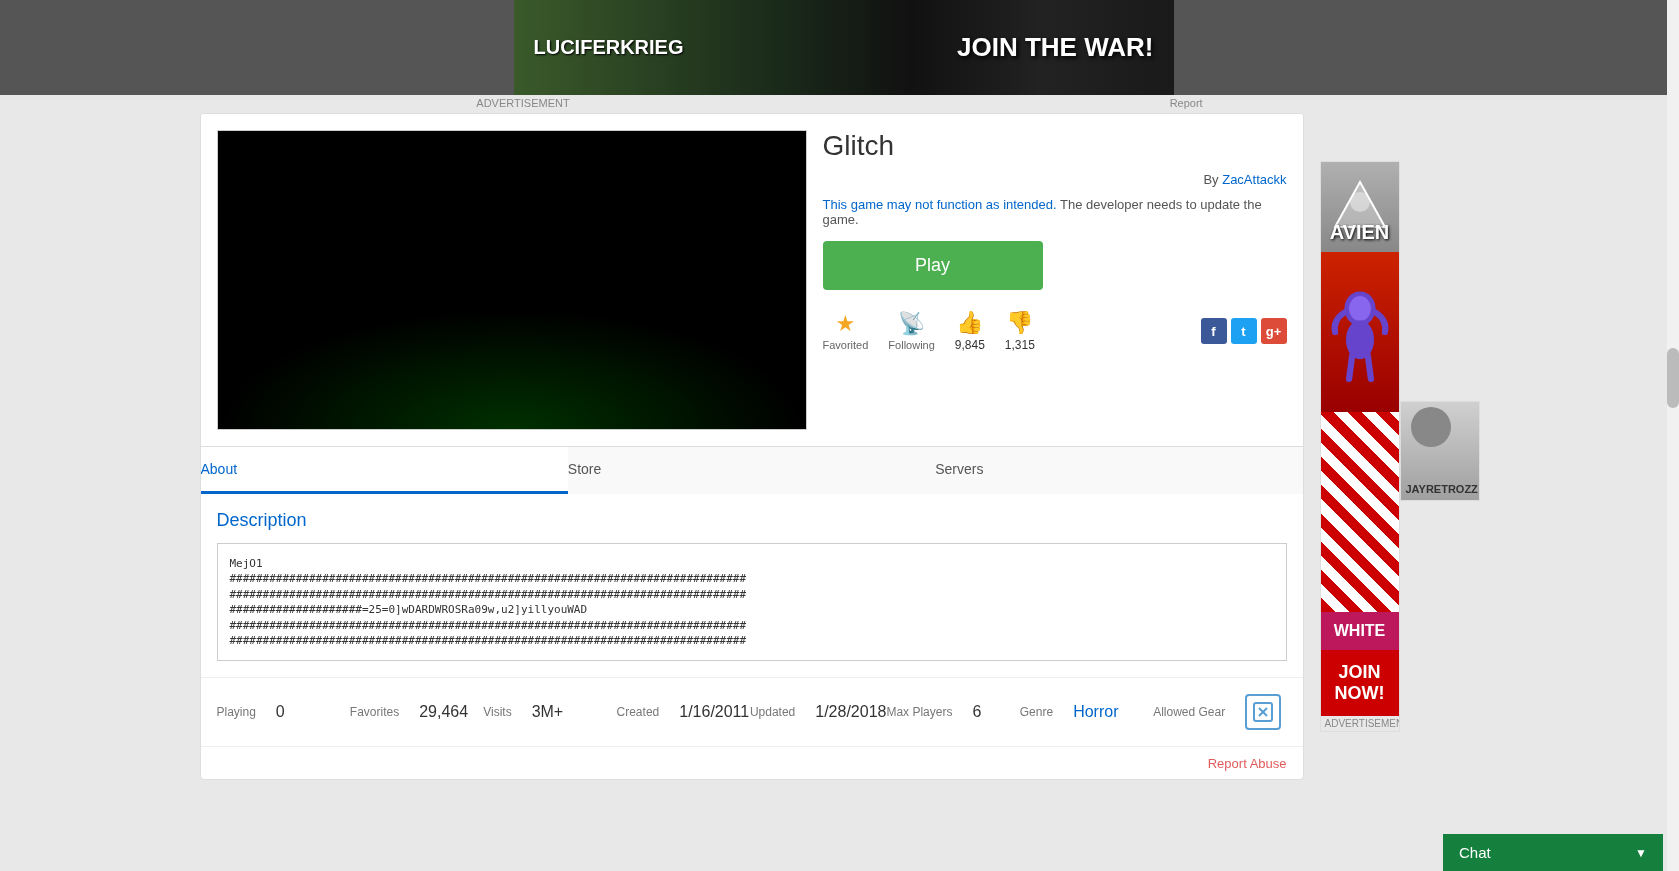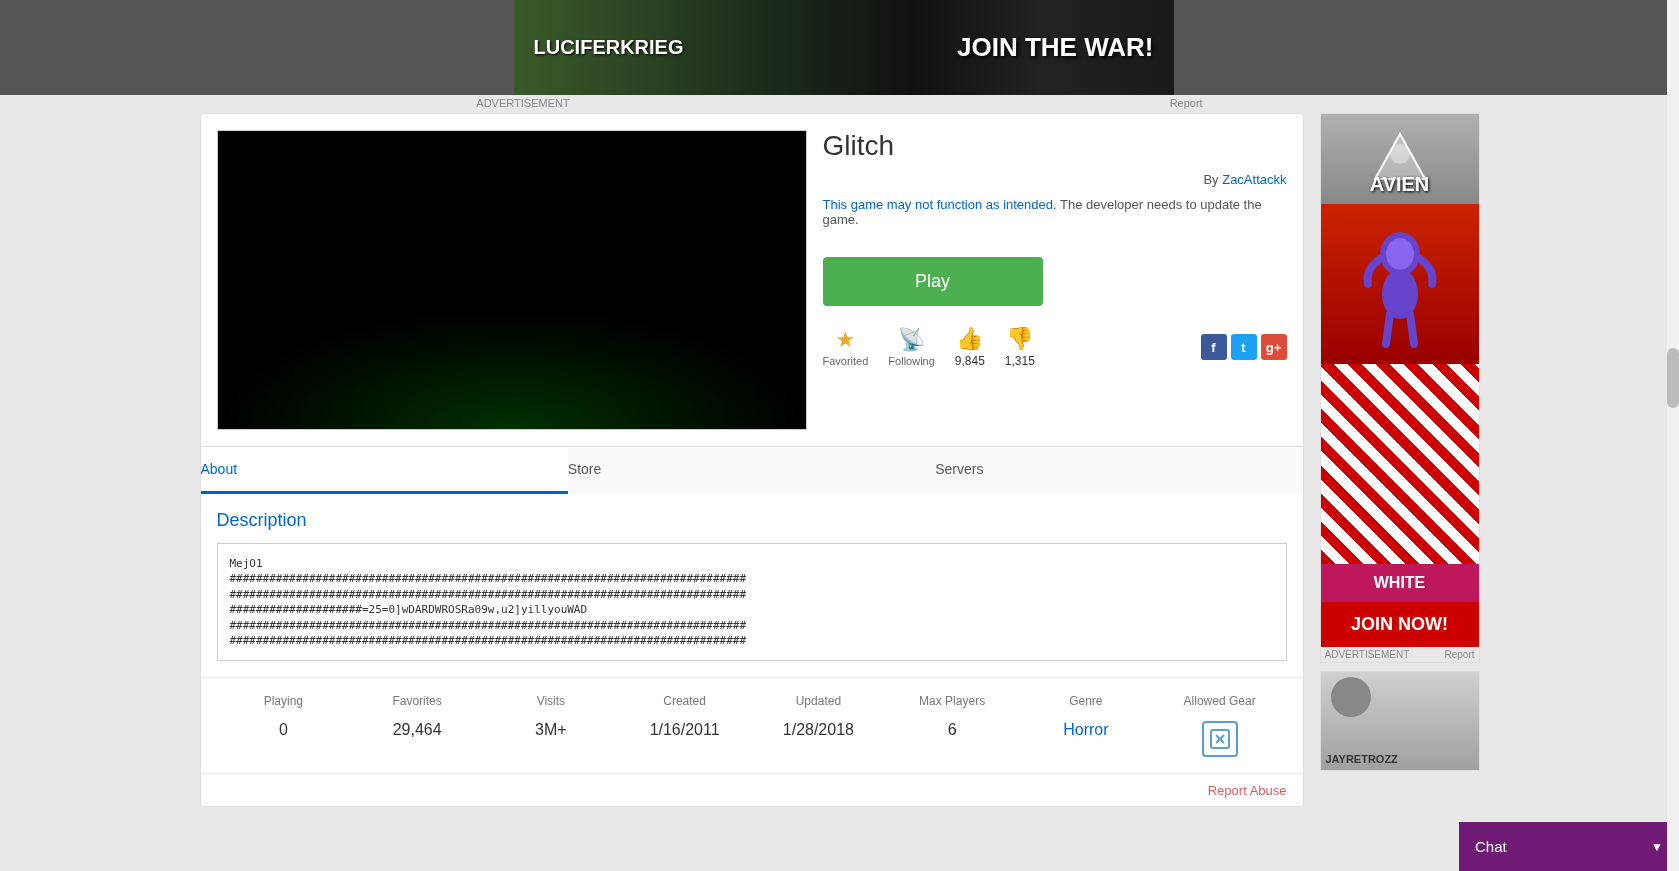--- a/index.html
+++ b/index.html
@@ -135,21 +135,21 @@
     .play-button {
       background: #4CAF50;
       color: white;
       border: none;
       border-radius: 4px;
       padding: 14px 0;
       font-size: 18px;
       cursor: pointer;
       width: 100%;
       max-width: 220px;
-      margin-top: 20px;
+      margin-top: 4px;
     }
 
     .game-actions {
       display: flex;
       align-items: center;
       gap: 20px;
       margin-top: 10px;
     }
     .action-item {
       display: flex;
@@ -252,23 +252,23 @@
       border-top: 1px solid #eee;
     }
     .stats-grid {
       display: flex;
       gap: 0;
       text-align: center;
     }
     .stat-item {
       flex: 1;
       display: flex;
-      flex-direction: column;
-      align-items: center;
-      gap: 13px;
+      flex-direction: row;
+      align-items: center;
+      gap: 20px;
     }
     .stat-label {
       font-size: 12px;
       color: #777;
     }
     .stat-value {
       font-size: 16px;
       color: #333;
       font-weight: normal;
     }
@@ -298,22 +298,22 @@
       color: #e05c5c;
       font-size: 13px;
       text-decoration: none;
     }
 
     
     .right-sidebar {
       width: 160px;
       flex-shrink: 0;
       display: flex;
-      flex-direction: column;
       gap: 0;
+      align-items: center;
     }
     .sidebar-ad {
       background: #fff;
       border: 1px solid #ddd;
       width: 160px;
       overflow: hidden;
     }
     .sidebar-stripe {
       background: repeating-linear-gradient(
         45deg,
@@ -342,25 +342,25 @@
       overflow: hidden;
       margin-top: 8px;
       background: linear-gradient(180deg, #e0e0e0 0%, #c0c0c0 100%);
       position: relative;
     }
 
     
     .chat-bar {
       position: fixed;
       bottom: 0;
-      right: 0;
+      right: 16px;
       width: 220px;
-      background: #701a75;
+      background: #15803d;
       color: white;
-      padding: 16px 16px;
+      padding: 10px 16px;
       font-size: 15px;
       cursor: pointer;
       display: flex;
       align-items: center;
       justify-content: space-between;
     }
     .chat-arrow {
       font-size: 12px;
     }
 

